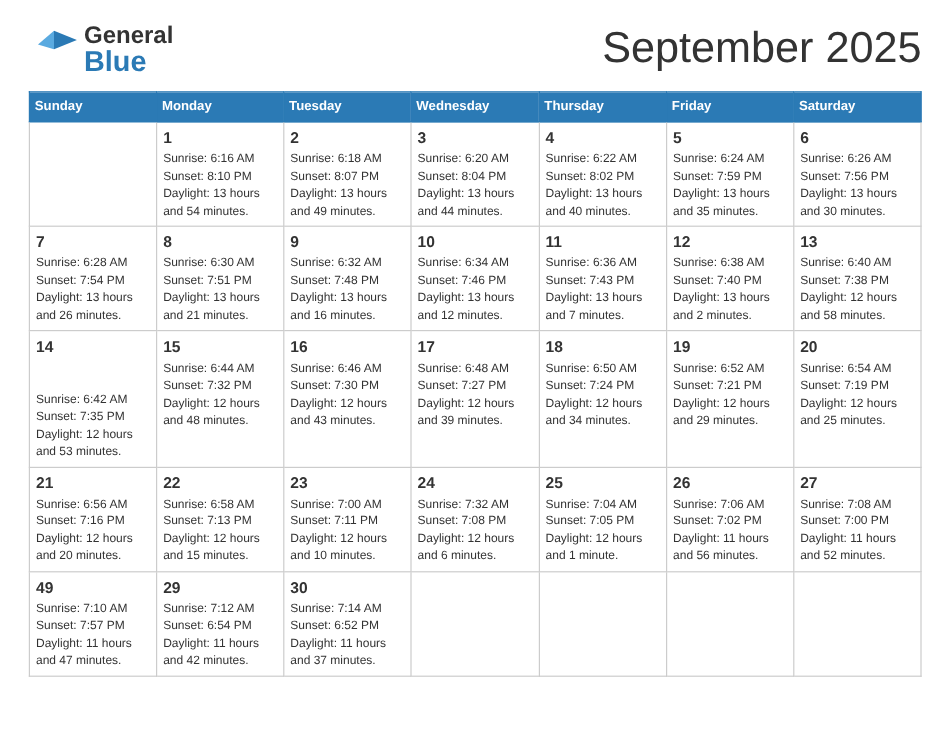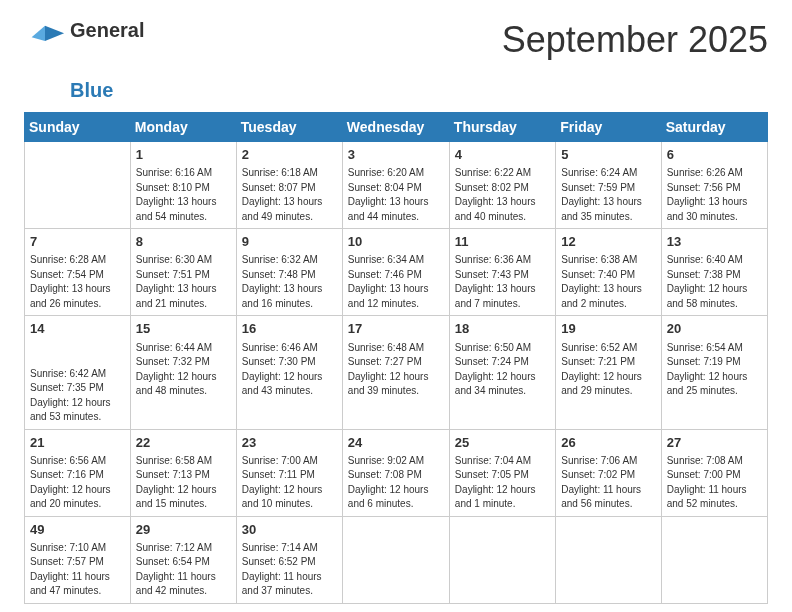--- a/index.html
+++ b/index.html
@@ -34,21 +34,21 @@
       width: 100%;
       border-collapse: collapse;
       margin-top: 12px;
       font-size: 11px;
     }
     .calendar th {
       background-color: #2b7ab5;
       color: #fff;
       padding: 6px 4px;
       text-align: left;
-      font-size: 14px;
+      font-size: 11px;
       font-weight: bold;
       border: 1px solid #2b7ab5;
     }
     .calendar td {
       vertical-align: top;
       border: 1px solid #ccc;
       padding: 4px 5px;
       width: 108px;
       min-height: 80px;
       color: #333;
@@ -86,24 +86,23 @@
       display: flex;
       flex-direction: column;
       line-height: 1;
     }
     .logo-general {
       font-size: 20px;
       font-weight: bold;
       color: #333;
     }
     .logo-blue {
-      font-size: 20px;
+      font-size: 24px;
       font-weight: bold;
       color: #2b7ab5;
-      margin-top: 40px;
     }
   </style>
 </head>
 <body>
 
 <div class="header-row">
   <div class="logo-wrapper">
     <div class="logo-name-row">
       <svg class="logo-svg" viewBox="0 0 44 44">
 
@@ -298,21 +297,21 @@
         </td>
         <td>
           <span class="day-number">23</span>
           <div class="day-info" style="white-space: pre-line;">Sunrise: 7:00 AM
 Sunset: 7:11 PM
 Daylight: 12 hours
 and 10 minutes.</div>
         </td>
         <td>
           <span class="day-number">24</span>
-          <div class="day-info" style="white-space: pre-line;">Sunrise: 9:02 AM
+          <div class="day-info" style="white-space: pre-line;">Sunrise: 7:32 AM
 Sunset: 7:08 PM
 Daylight: 12 hours
 and 6 minutes.</div>
         </td>
         <td>
           <span class="day-number">25</span>
           <div class="day-info" style="white-space: pre-line;">Sunrise: 7:04 AM
 Sunset: 7:05 PM
 Daylight: 12 hours
 and 1 minute.</div>

